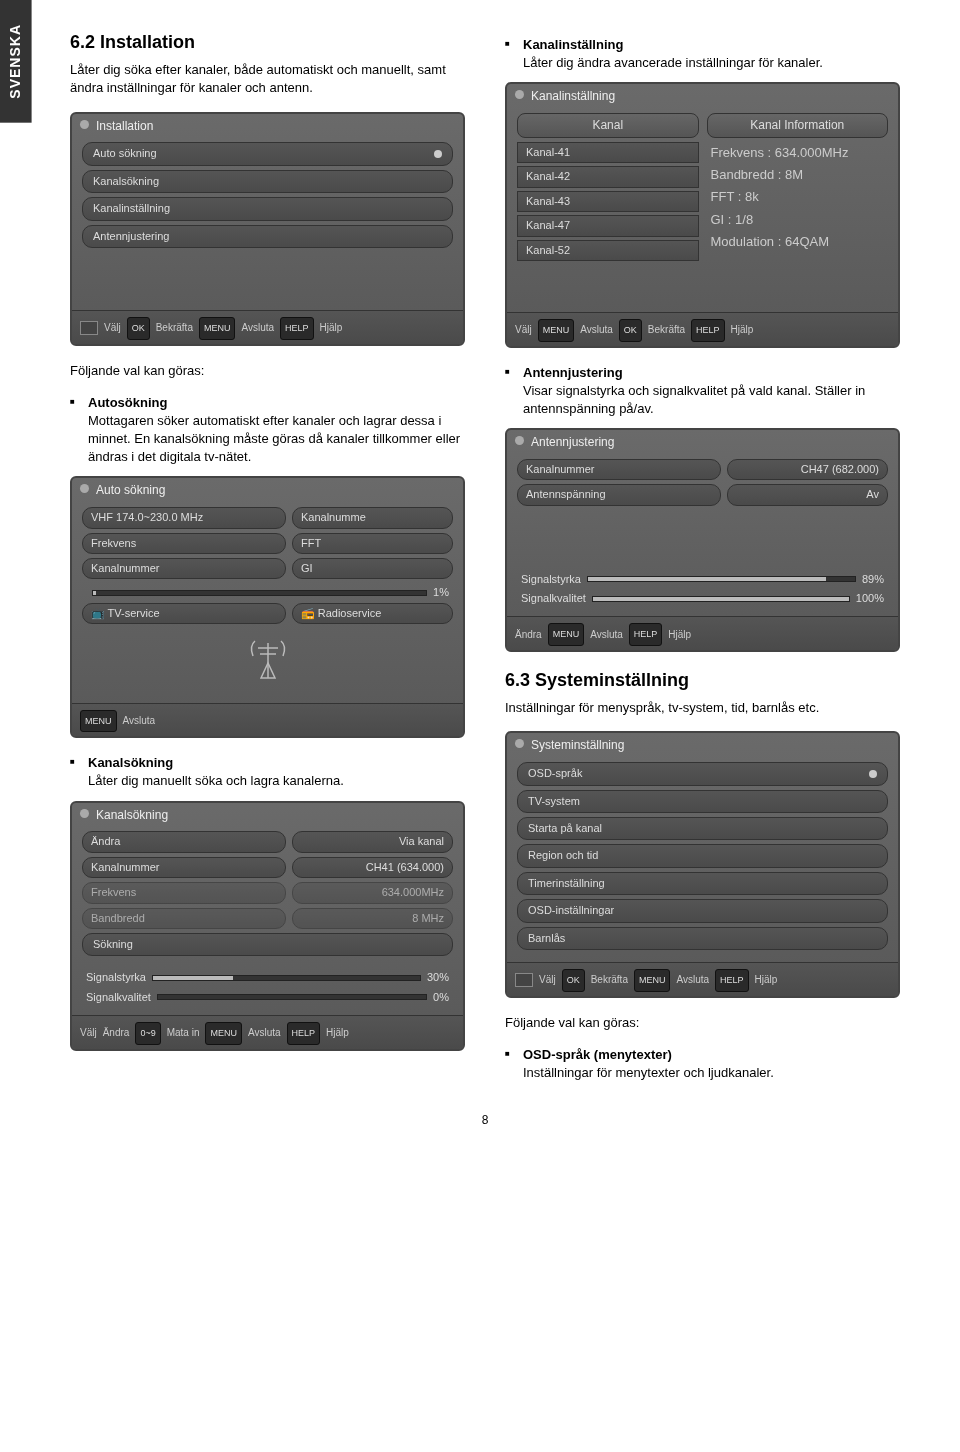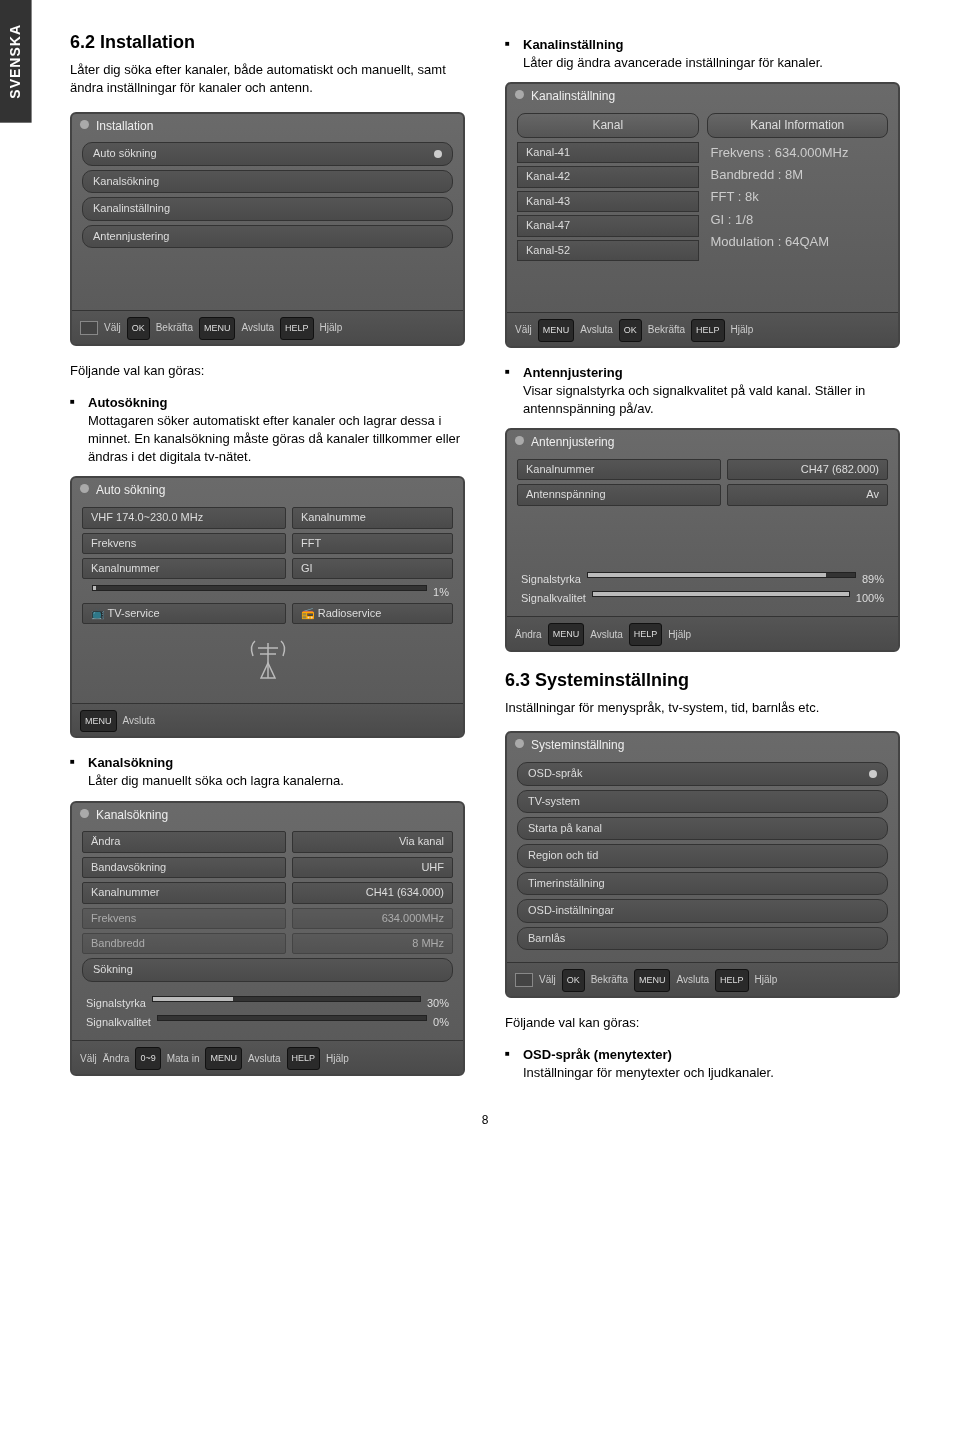--- a/index.html
+++ b/index.html
@@ -154,30 +154,31 @@
     padding: 2px 8px;
     margin-bottom: 3px;
     font-size: 11px;
   }
   .row-pair {
     display: flex; gap: 6px; margin-bottom: 4px;
   }
   .row-pair .cell {
     background: linear-gradient(#555,#4a4a4a);
     border: 1px solid #333;
-    border-radius: 2px;
+    border-radius: 10px;
     padding: 2px 8px;
     font-size: 11px;
     flex: 1;
   }
   .row-pair .cell.left { flex: 1.3; }
   .row-pair .cell.center { text-align: right; }
   .progress {
     display: flex;
     justify-content: space-between;
+    align-items: center;
     font-size: 11px;
     padding: 2px 4px;
   }
   .bar {
     flex: 1;
     height: 6px;
     background: #333;
     border: 1px solid #222;
     margin: 0 6px;
     position: relative;
@@ -310,24 +311,20 @@
       </ul>
 
       <div class="screenshot">
         <div class="shot-title">Kanalsökning</div>
         <div class="shot-body">
           <div class="row-pair">
               <div class="cell left">Ändra</div>
               <div class="cell center">Via kanal</div>
             </div>
           <div class="row-pair">
-              <div class="cell left">Bandavsökning</div>
-              <div class="cell center">UHF</div>
-            </div>
-          <div class="row-pair">
               <div class="cell left">Kanalnummer</div>
               <div class="cell center">CH41 (634.000)</div>
             </div>
           <div class="row-pair">
               <div class="cell left" style="opacity:.6">Frekvens</div>
               <div class="cell center" style="opacity:.6">634.000MHz</div>
             </div>
           <div class="row-pair">
               <div class="cell left" style="opacity:.6">Bandbredd</div>
               <div class="cell center" style="opacity:.6">8 MHz</div>

